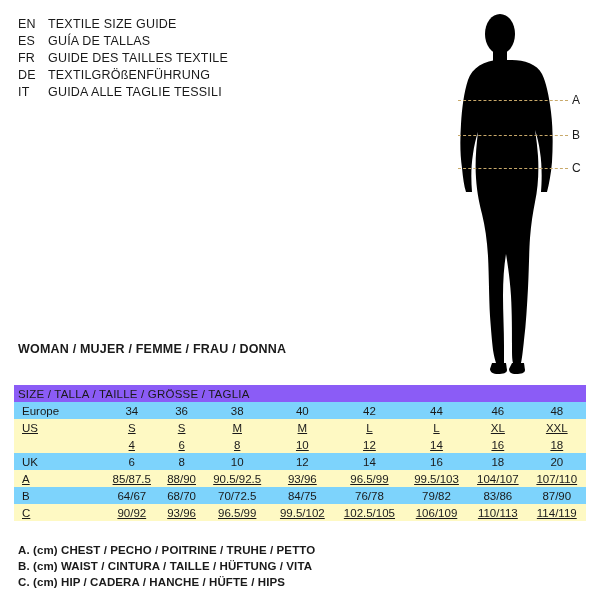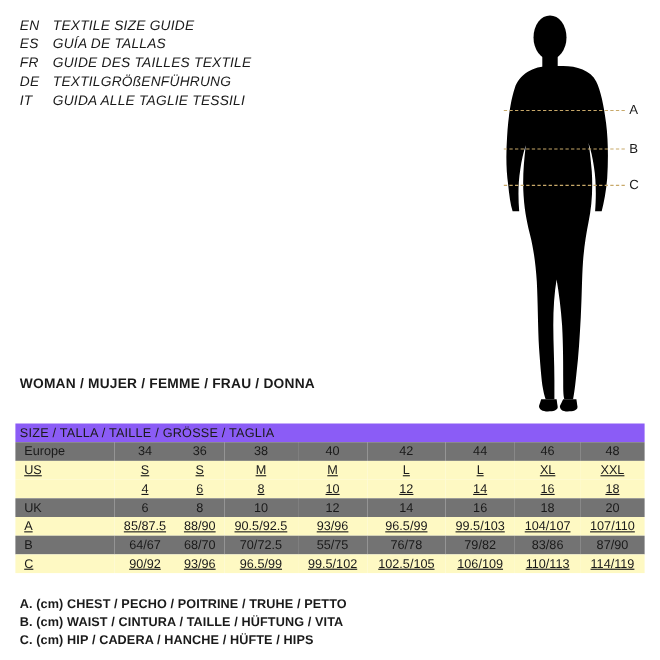--- a/index.html
+++ b/index.html
@@ -23,25 +23,24 @@
 
   
   .lang-block {
     position: absolute;
     left: 18px;
     top: 14px;
     width: 300px;
   }
   .lang-row {
     display: flex;
-    align-items: center;
+    align-items: flex-end;
     height: 17px;
     font-size: 12.5px;
     letter-spacing: 0.2px;
-    font-style: italic;
   }
   .lang-code {
     width: 30px;
     flex: 0 0 30px;
     color: #1a1a1a;
   }
   .lang-text {
     color: #1a1a1a;
     white-space: nowrap;
   }
@@ -106,21 +105,21 @@
     background: #8b5cf6;
     text-align: left;
     font-size: 11.5px;
     letter-spacing: 0.2px;
   }
   .row-shade td {
     background: #fef9c3;
     text-decoration: underline;
   }
   .row-plain td {
-    background: #737373;
+    background: #7dd3fc;
   }
 
   
   .legend {
     position: absolute;
     left: 18px;
     top: 542px;
     width: 560px;
   }
   .legend-row {
@@ -285,21 +284,21 @@
         <td>99.5/103</td>
         <td>104/107</td>
         <td>107/110</td>
       </tr>
 
       <tr class="row-plain">
         <td class="rowhead">B</td>
         <td>64/67</td>
         <td>68/70</td>
         <td>70/72.5</td>
-        <td>55/75</td>
+        <td>84/75</td>
         <td>76/78</td>
         <td>79/82</td>
         <td>83/86</td>
         <td>87/90</td>
       </tr>
 
       <tr class="row-shade">
         <td class="rowhead">C</td>
         <td>90/92</td>
         <td>93/96</td>

